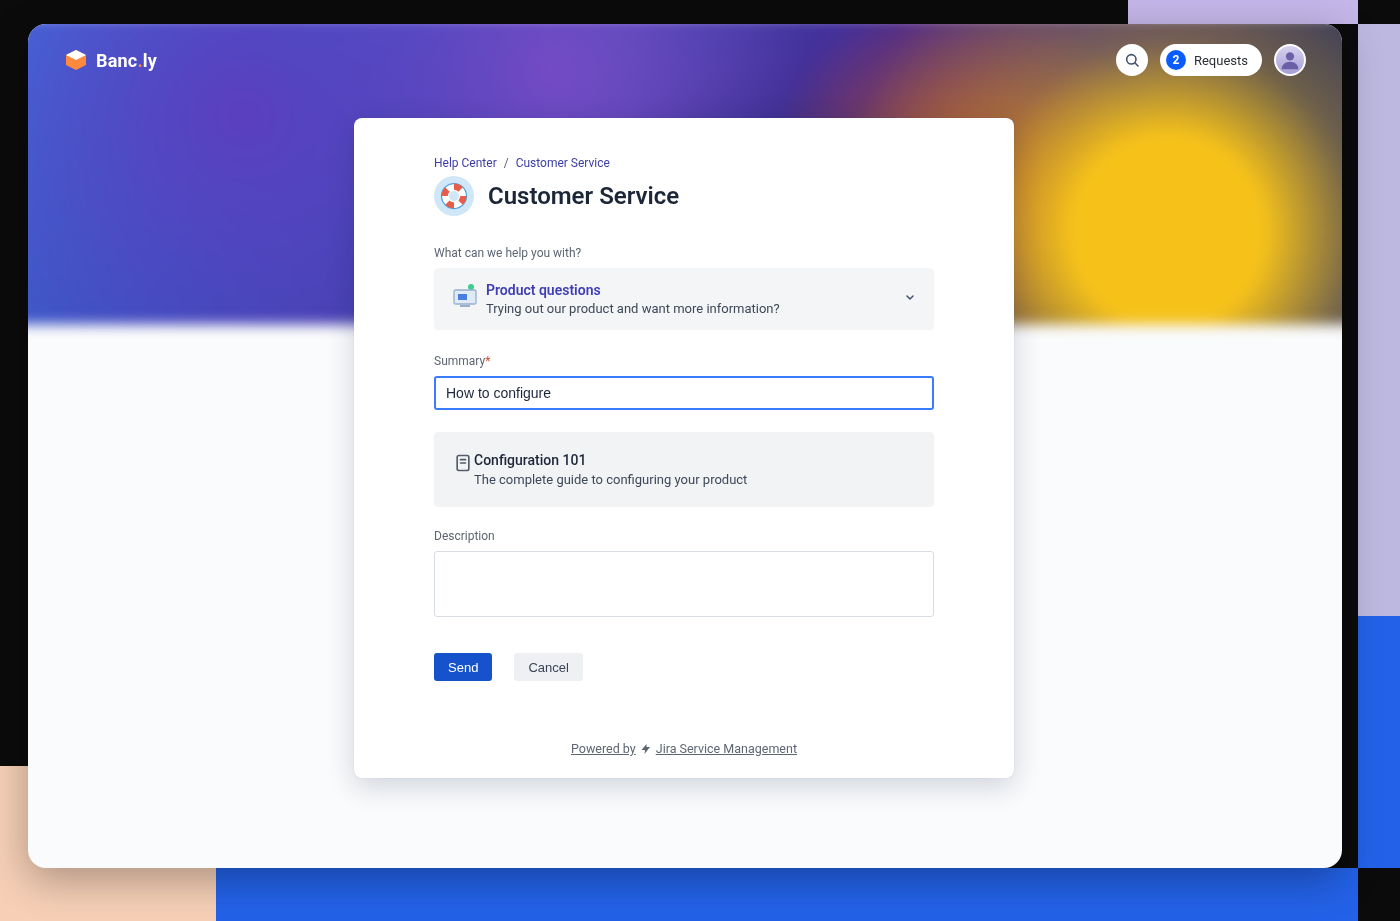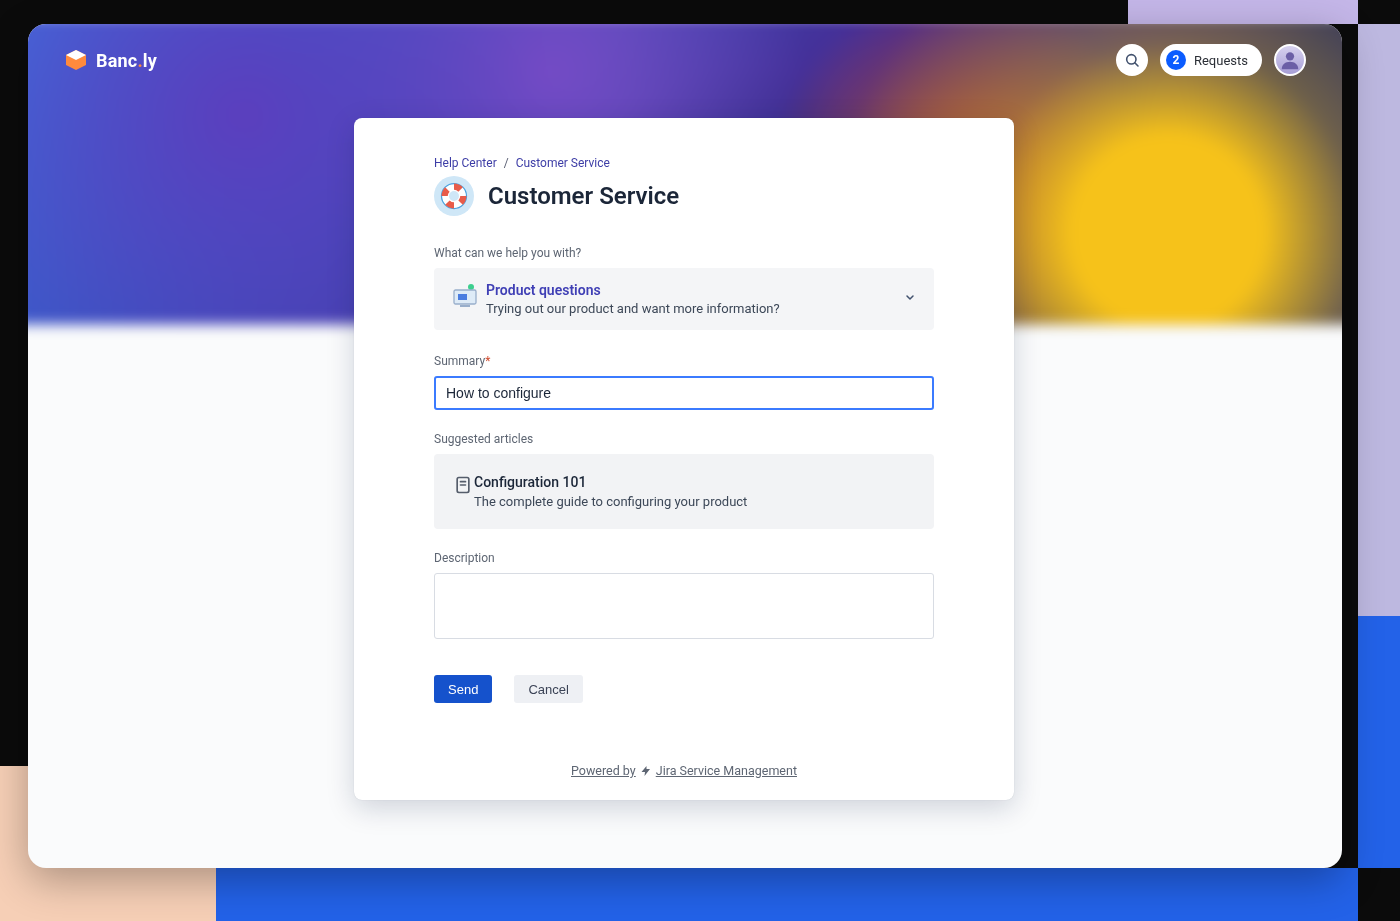--- a/index.html
+++ b/index.html
@@ -221,21 +221,20 @@
             <polyline points="6 9 12 15 18 9"></polyline>
           </svg>
       </span>
     </div>
 
     <div class="label">
       <span>Summary</span><span class="required">*</span>
     </div>
     <input class="text-input" type="text" value="How to configure" style="">
 
-    <div class="label">Suggested articles</div>
     <div class="suggest-card">
       <div class="sg-icon">
         <svg width="20" height="20" viewBox="0 0 24 24" fill="none" stroke="#555d6b" stroke-width="2" stroke-linecap="round" stroke-linejoin="round">
           <rect x="5" y="3" width="14" height="18" rx="2"></rect>
           <line x1="9" y1="8" x2="15" y2="8"></line>
             <line x1="9" y1="12" x2="15" y2="12"></line>
         </svg>
       </div>
       <div>
         <div class="sg-title">Configuration 101</div>

